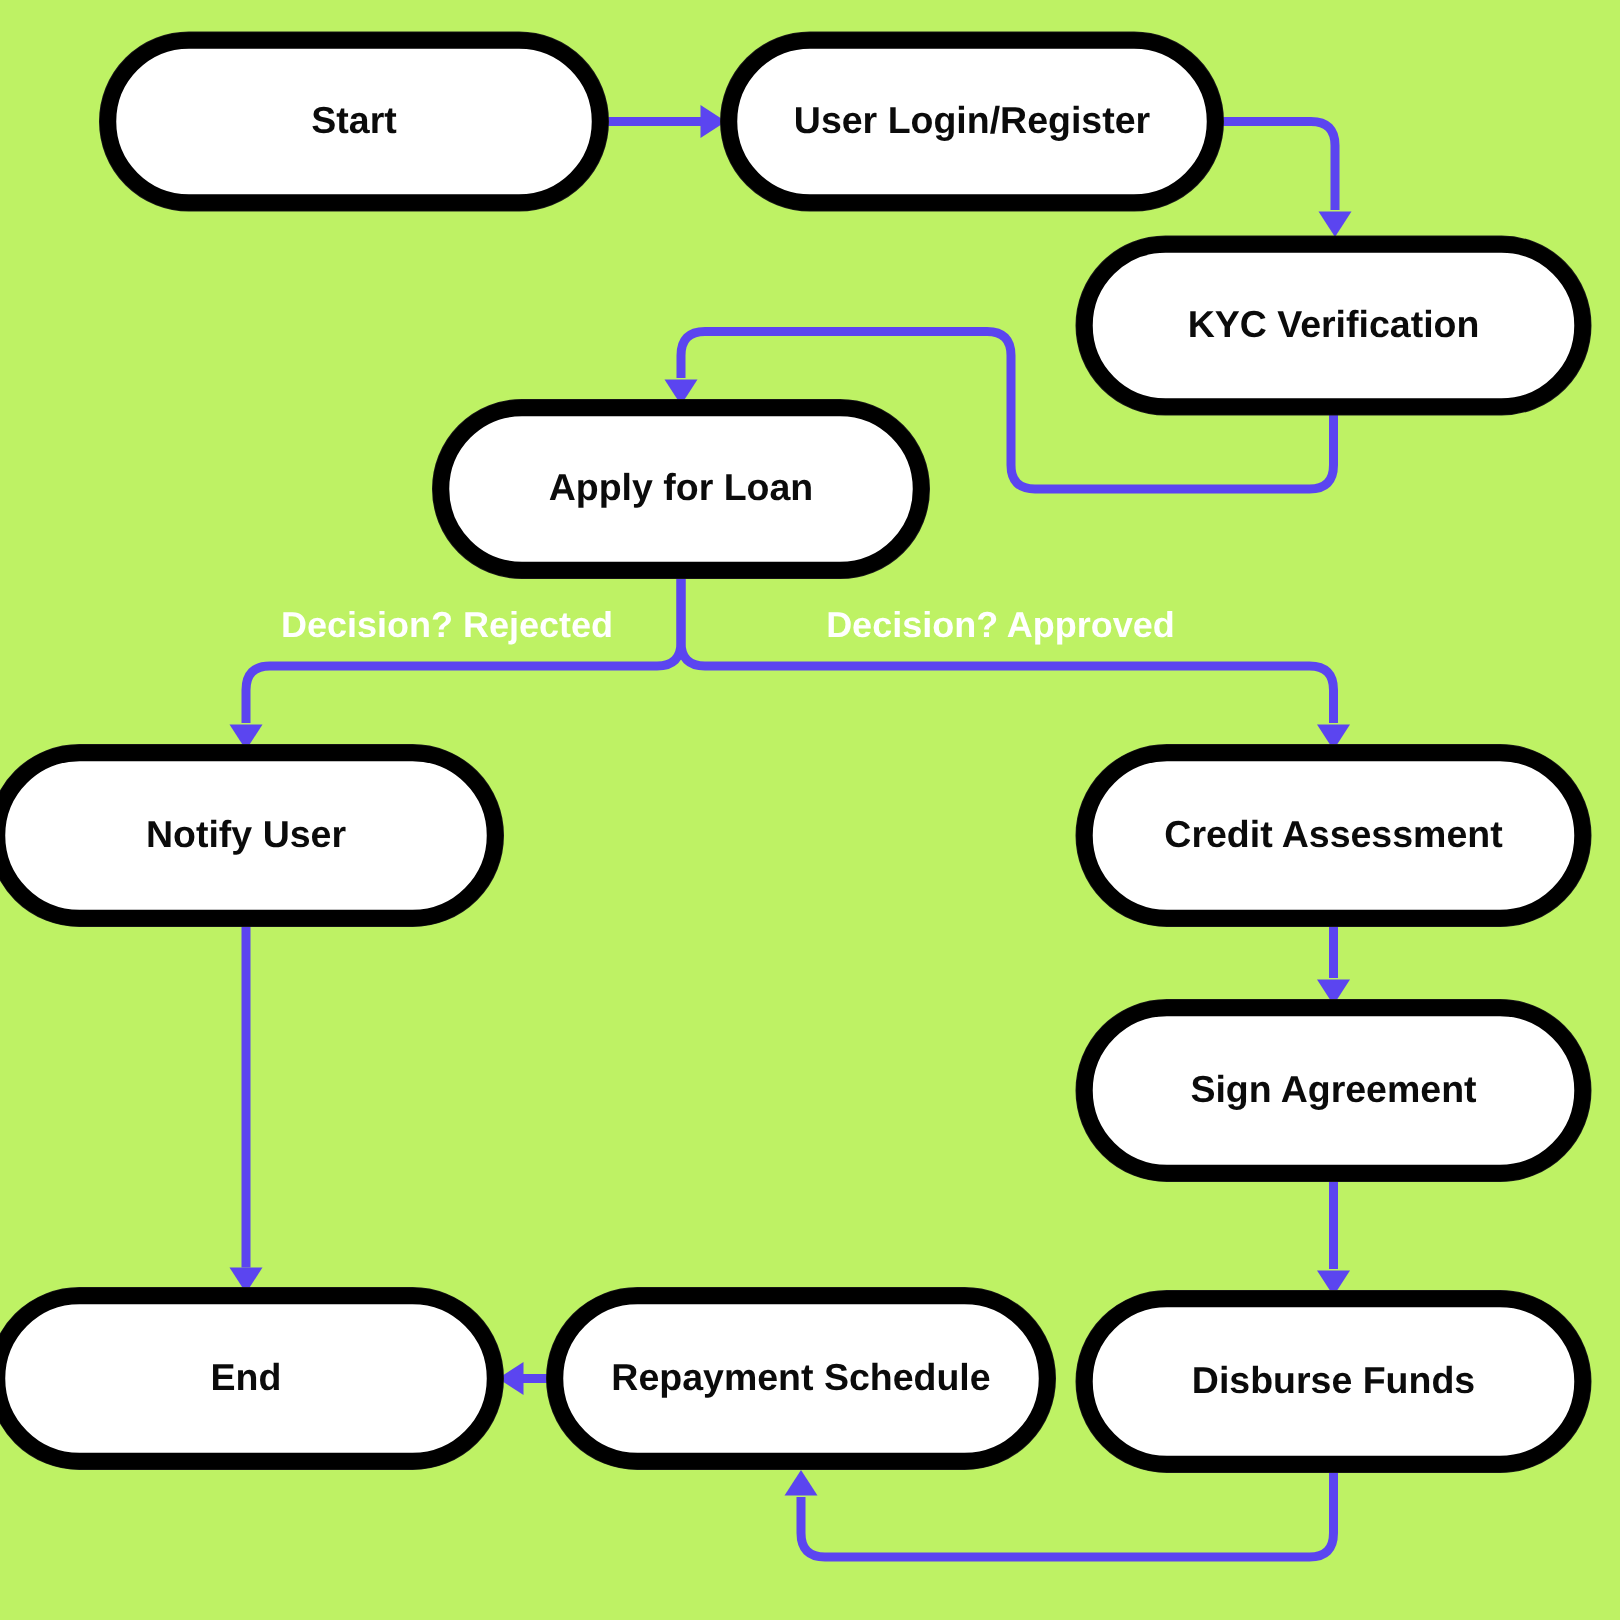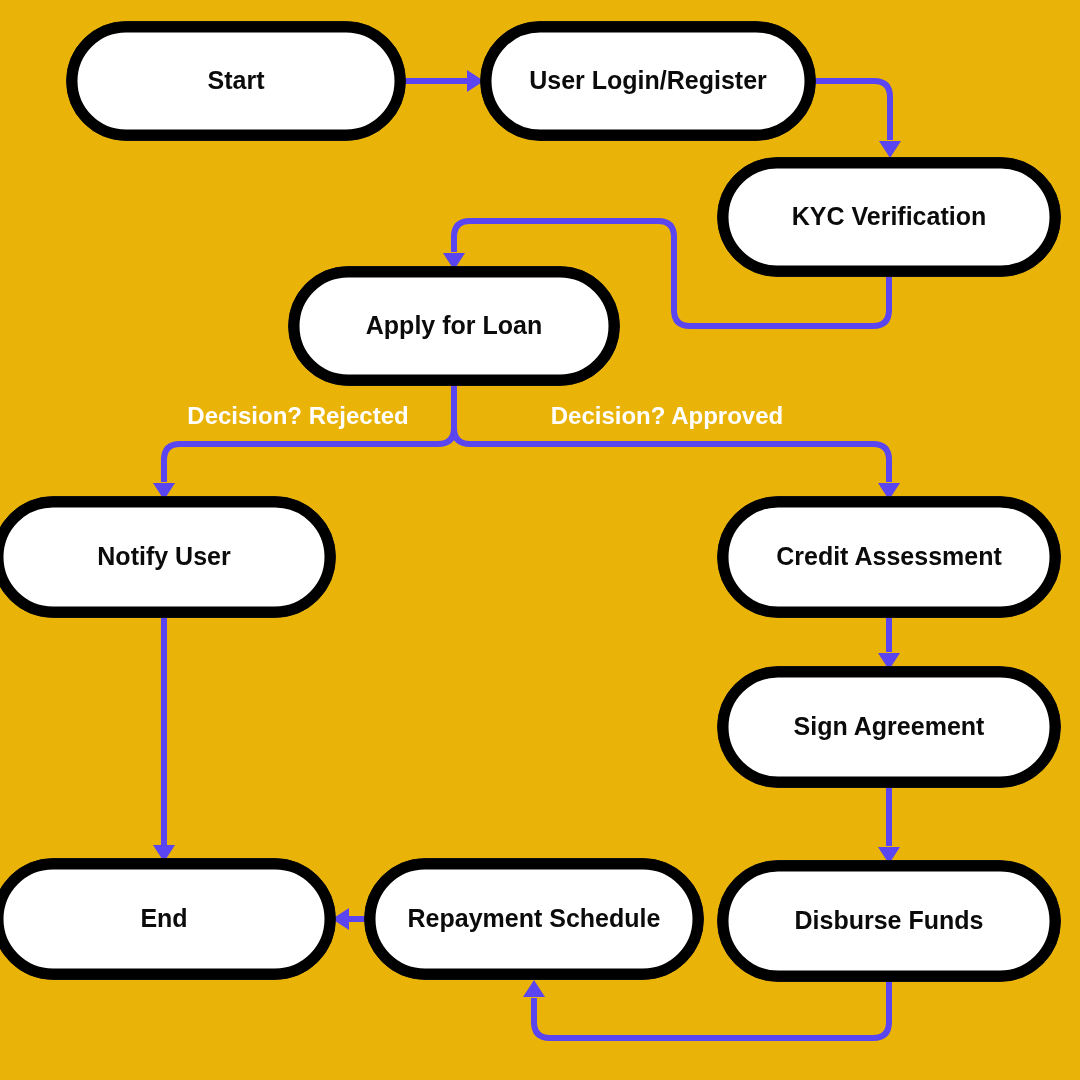--- a/index.html
+++ b/index.html
@@ -10,21 +10,21 @@
   body {
     width: 1080px;
     height: 1080px;
     overflow: hidden;
     font-family: "Liberation Sans", sans-serif;
   }
   #flow-root {
     position: relative;
     width: 1080px;
     height: 1080px;
-    background: #eab308;
+    background: #bef264;
   }
   svg#flow-svg {
     position: absolute;
     top: 0;
     left: 0;
     width: 1080px;
     height: 1080px;
     display: block;
   }
   .node-shell {

